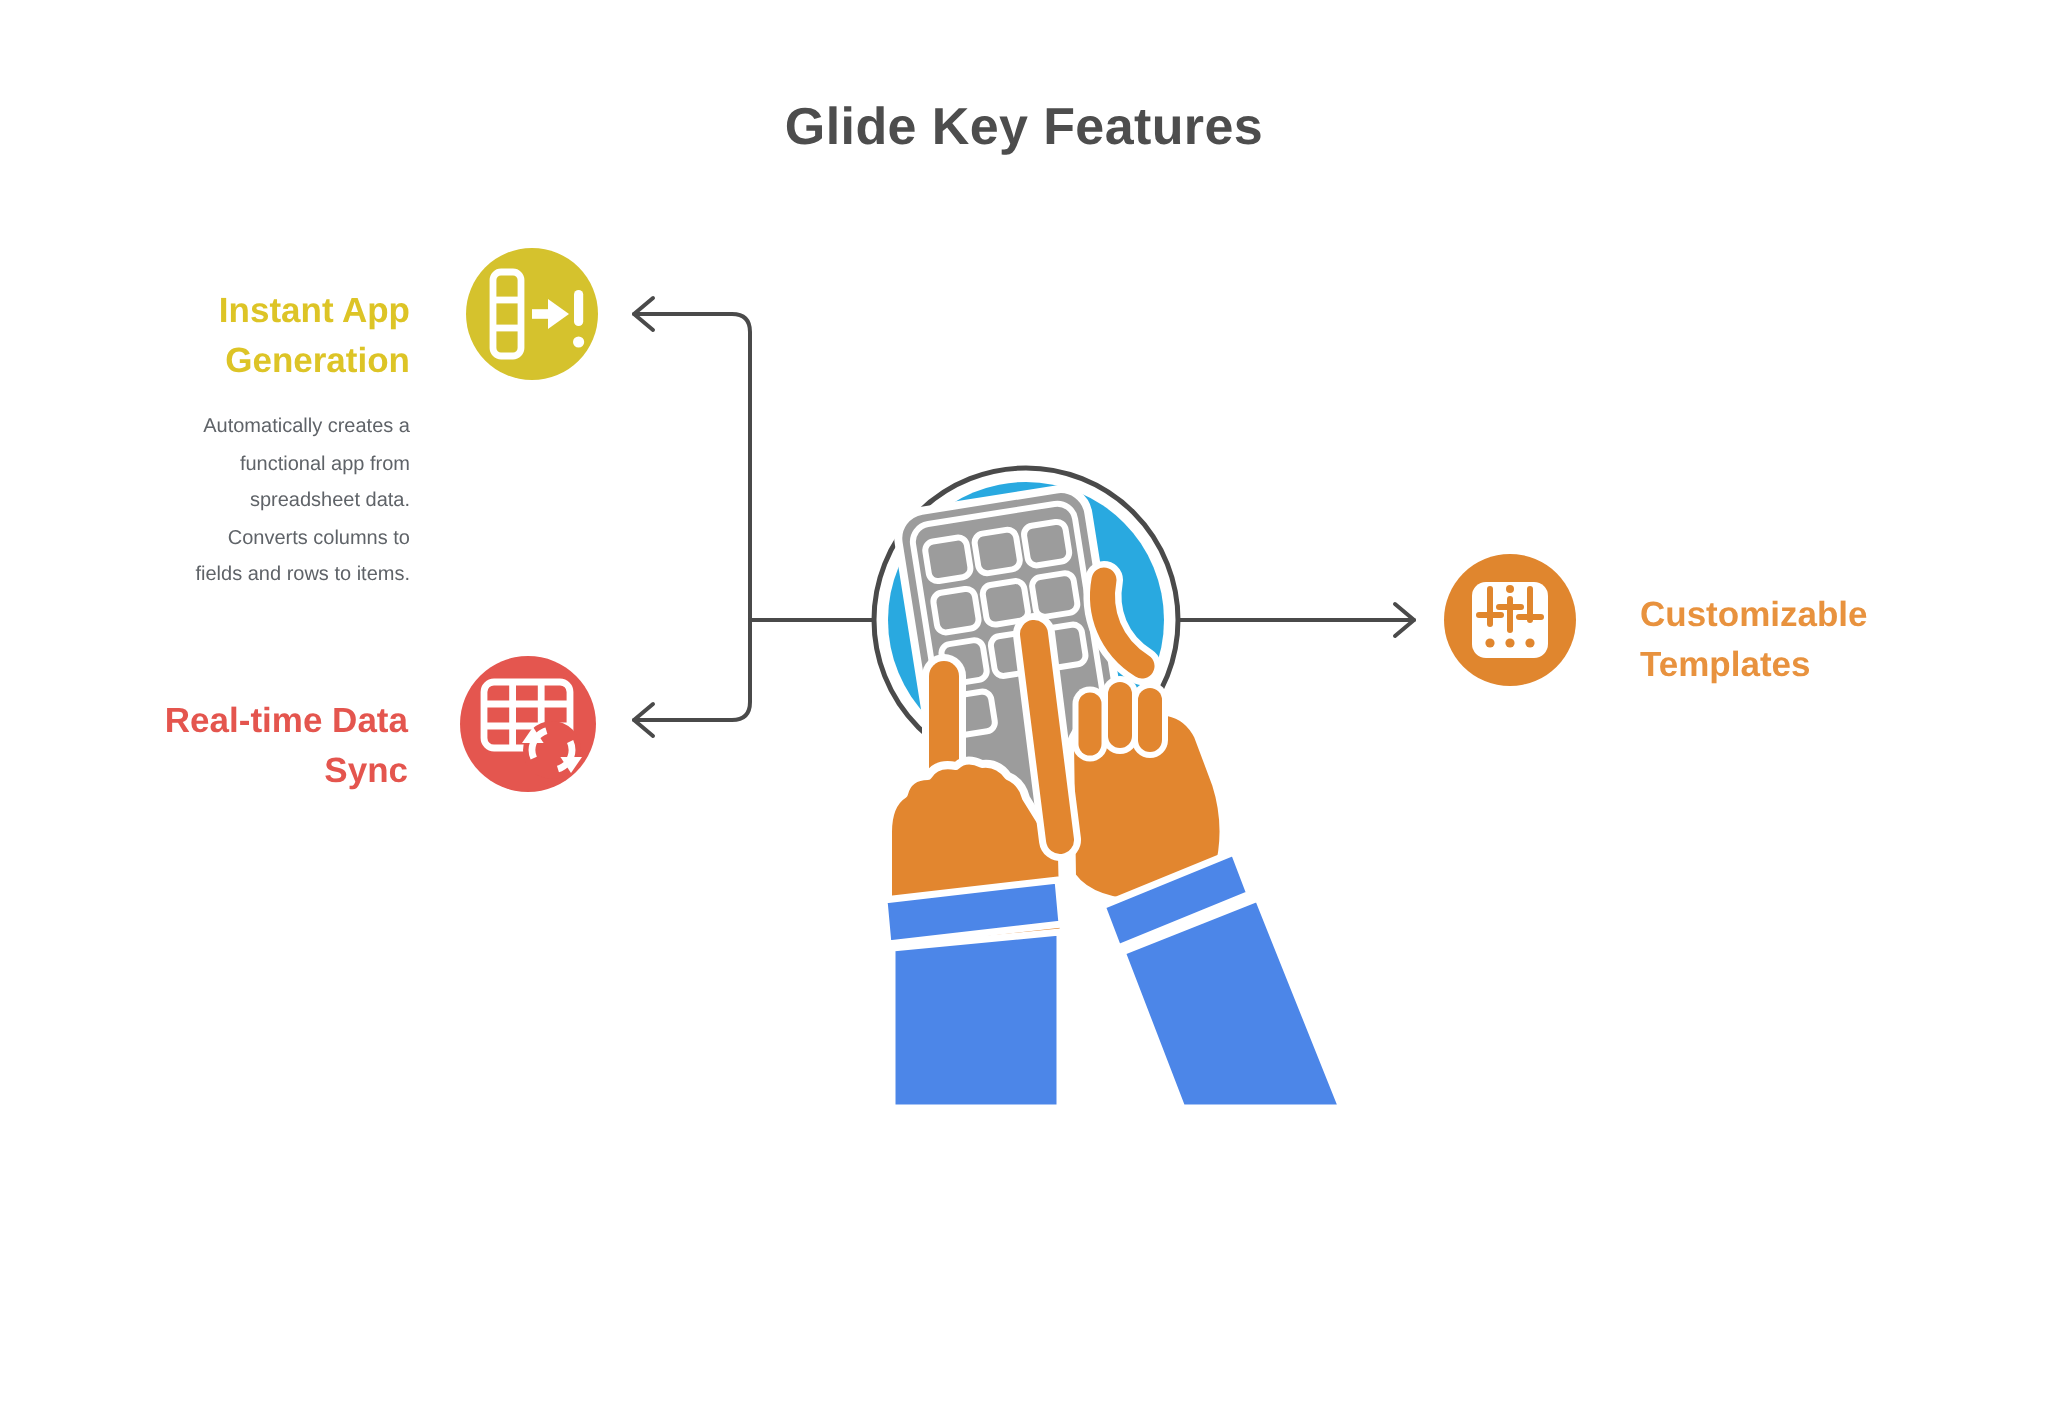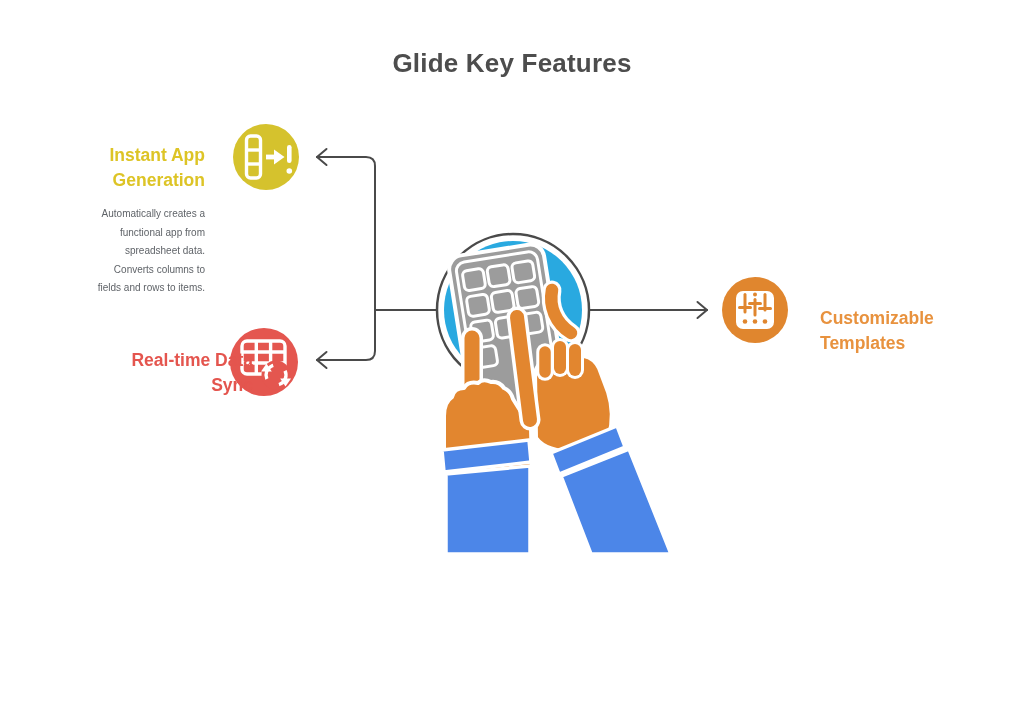--- a/index.html
+++ b/index.html
@@ -15,23 +15,23 @@
   .feature-title{
     font-size:17.5px;font-weight:bold;line-height:25px;white-space:pre-line;
   }
   .feature-body{
     font-size:10px;line-height:18.5px;color:#5f6368;white-space:pre-line;
   }
   .right-align{text-align:right;}
   .left-align{text-align:left;}
   #f1-title{right:819px;top:143px;width:170px;}
   #f1-body{right:819px;top:205px;width:170px;}
-  #f2-title{right:771px;top:348px;width:170px;}
+  #f2-title{right:820px;top:348px;width:170px;}
   #f2-body{right:819px;top:408px;width:175px;}
-  #f3-title{left:820px;top:306px;width:175px;}
+  #f3-title{left:820px;top:295px;width:175px;}
   #f3-body{left:820px;top:358px;width:170px;}
   #icon-instant{left:233px;top:124px;}
   #icon-sync{left:230px;top:328px;}
   #icon-templates{left:722px;top:277px;}
   #connector-layer{left:0;top:0;}
   #illustration{left:420px;top:220px;}
   svg{display:block;}
 </style>
 </head>
 <body>

